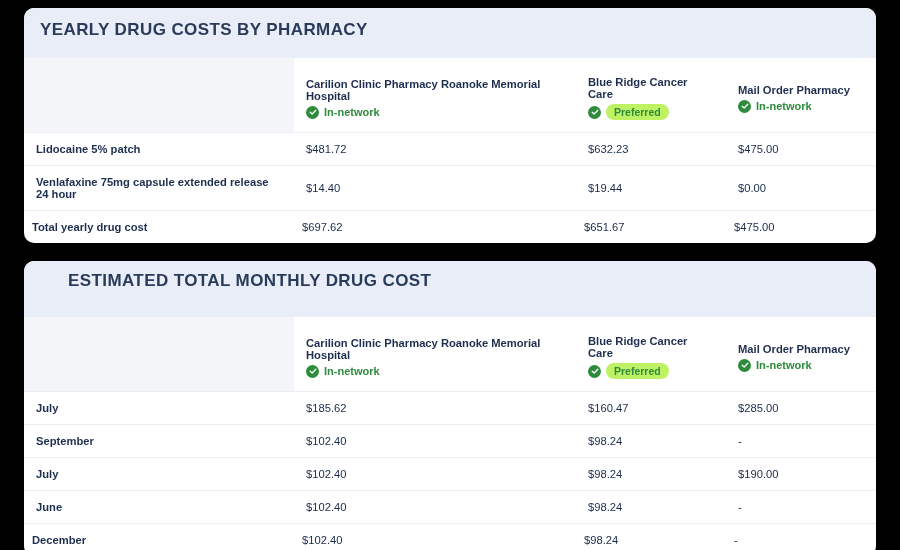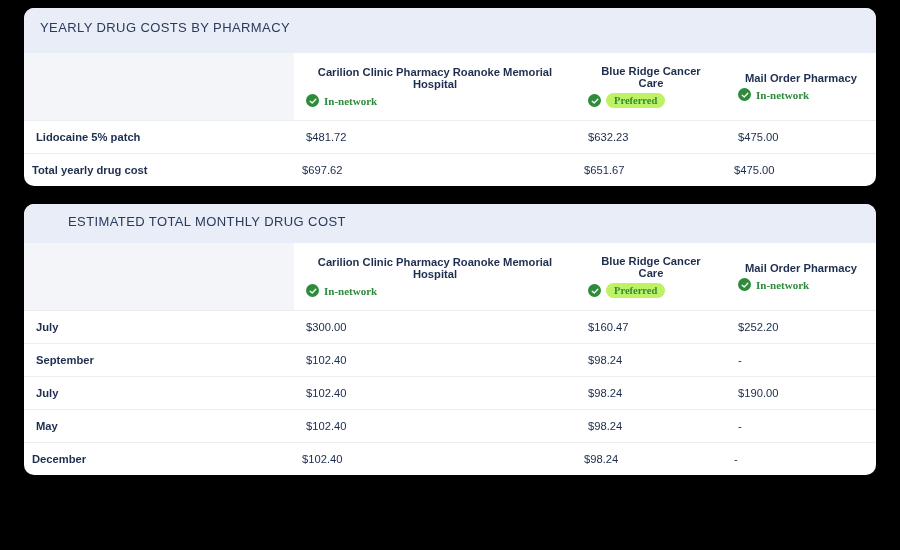--- a/index.html
+++ b/index.html
@@ -17,66 +17,65 @@
     border-radius: 10px;
     box-shadow: 0 2px 8px rgba(0,0,0,0.08);
     margin-bottom: 18px;
     overflow: hidden;
   }
   .card-header {
     background: #e8edf7;
     padding: 12px 16px 12px 16px;
   }
   .card-title {
-    font-size: 13px;
-    font-weight: 400;
+    font-size: 17px;
+    font-weight: 700;
     letter-spacing: 0.4px;
     color: #2a3b5a;
     margin-bottom: 6px;
   }
   .card-desc {
     font-size: 11px;
     color: #3a4a66;
     line-height: 1.5;
   }
   .card-desc a {
     color: #2a55c4;
     text-decoration: underline;
   }
   .tight .card-header { padding: 10px 16px; }
-  .tight .card-title { margin-bottom: 4px; padding-left: 28px; }
+  .tight .card-title { margin-bottom: 16px; padding-left: 28px; }
 
   table { width: 100%; border-collapse: collapse; table-layout: fixed; }
   th, td {
     text-align: left;
     font-size: 11.2px;
     padding: 10px 12px;
     border-bottom: 1px solid #ebedf2;
     vertical-align: middle;
   }
   tbody tr:last-child th, tbody tr:last-child td { border-bottom: none; padding-left: 8px; }
   thead th {
     font-weight: 700;
     color: #1e2e4e;
-    padding-top: 12px;
+    padding-top: 18px;
     padding-bottom: 12px;
-    text-align: center;
   }
   .rowhead {
     font-weight: 700;
     color: #1e2e4e;
     background: transparent;
     width: 270px;
   }
   thead th:first-child {
     background: #f3f5f9;
   }
 
   .pharm-cell .name { font-weight: 700; font-size: 11.2px; }
-  .status-line { display: flex; align-items: center; gap: 5px; margin-top: 4px; font-family: Liberation Serif, serif; }
+  .status-line { display: flex; align-items: center; gap: 5px; margin-top: 4px; }
   .check-ic {
     width: 13px; height: 13px; border-radius: 50%;
     background: #2e8b3c; display: inline-flex;
     align-items: center; justify-content: center;
     flex-shrink: 0;
   }
   .check-ic svg { width: 8px; height: 8px; display:block; }
   .status-txt { color: #2e8b3c; font-weight: 700; font-size: 11px; }
   .pref-pill {
     background: #bef264; color: #2e8b3c; font-weight: 700;
@@ -141,20 +140,26 @@
         </tr>
       </thead>
     <tbody>
         <tr>
           <th class="rowhead">Lidocaine 5% patch</th>
           <td>$481.72</td>
           <td>$632.23</td>
           <td>$475.00</td>
         </tr>
         <tr>
+          <th class="rowhead">Venlafaxine 75mg capsule extended release 24 hour</th>
+          <td>$14.40</td>
+          <td>$19.44</td>
+          <td>$0.00</td>
+        </tr>
+        <tr>
           <th class="rowhead">Total yearly drug cost</th>
           <td>$697.62</td>
           <td>$651.67</td>
           <td>$475.00</td>
         </tr>
       </tbody>
   </table>
 </div>
 
 <div class="card tight">
@@ -202,38 +207,38 @@
                 </svg>
               </span>
               <span class="status-txt">In-network</span>
             </div>
           </th>
         </tr>
       </thead>
     <tbody>
         <tr>
           <th class="rowhead">July</th>
-          <td>$300.00</td>
+          <td>$185.62</td>
           <td>$160.47</td>
-          <td>$252.20</td>
+          <td>$285.00</td>
         </tr>
         <tr>
           <th class="rowhead">September</th>
           <td>$102.40</td>
           <td>$98.24</td>
           <td>-</td>
         </tr>
         <tr>
           <th class="rowhead">July</th>
           <td>$102.40</td>
           <td>$98.24</td>
           <td>$190.00</td>
         </tr>
         <tr>
-          <th class="rowhead">May</th>
+          <th class="rowhead">June</th>
           <td>$102.40</td>
           <td>$98.24</td>
           <td>-</td>
         </tr>
         <tr>
           <th class="rowhead">December</th>
           <td>$102.40</td>
           <td>$98.24</td>
           <td>-</td>
         </tr>

